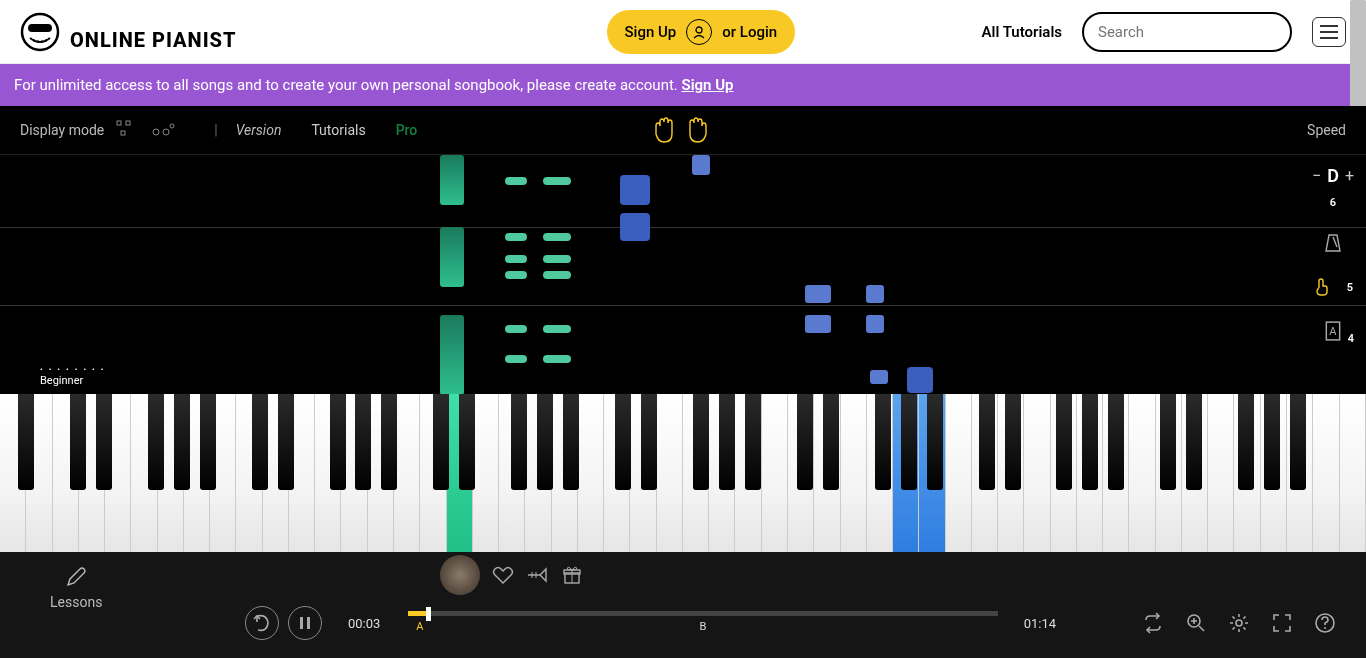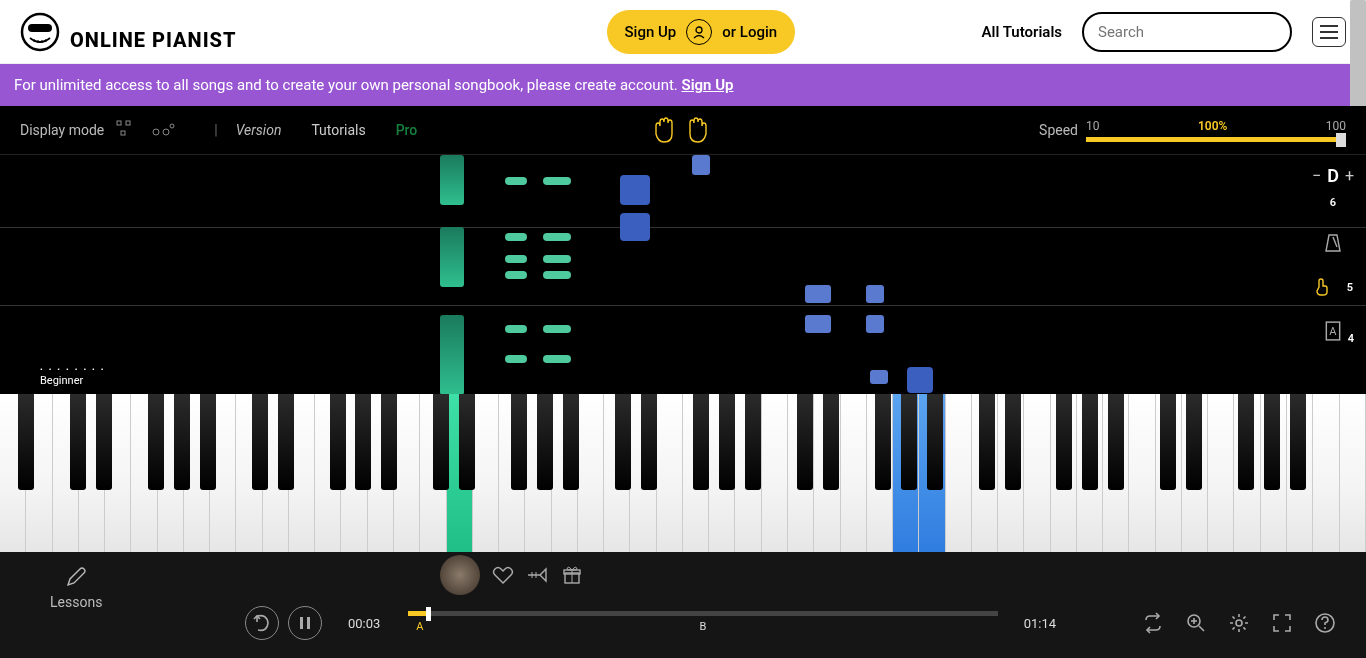--- a/index.html
+++ b/index.html
@@ -155,30 +155,20 @@
     <svg class="hand-svg" viewBox="0 0 28 28">
         <path d="M6 18 L6 10 Q6 7 8 7 Q10 7 10 10 L10 6 Q10 3 12 3 Q14 3 14 6 L14 5 Q14 2 16 2 Q18 2 18 5 L18 7 Q18 4 20 4 Q22 4 22 7 L22 18 Q22 26 14 26 Q8 26 6 18 Z" fill="none" stroke="#f8c925" stroke-width="1.4"></path>
       </svg>
     <svg class="hand-svg" viewBox="0 0 28 28">
         <path d="M22 18 L22 10 Q22 7 20 7 Q18 7 18 10 L18 6 Q18 3 16 3 Q14 3 14 6 L14 5 Q14 2 12 2 Q10 2 10 5 L10 7 Q10 4 8 4 Q6 4 6 7 L6 18 Q6 26 14 26 Q20 26 22 18 Z" fill="none" stroke="#f8c925" stroke-width="1.4"></path>
       </svg>
   </div>
 
   <div class="speed-area">
     <span class="speed-label">Speed</span>
-    <div class="speed-rail">
-      <div class="speed-ticks">
-        <span>10</span>
-        <span class="mid">100%</span>
-        <span>100</span>
-      </div>
-      <div class="speed-track">
-          <div class="speed-thumb"></div>
-        </div>
-    </div>
   </div>
 </div>
 
 <div class="note-area">
   <div class="hline" style="top:72px"></div>
   <div class="hline" style="top:150px"></div>
 
   <div class="note green-long" style="left:440px; width:24px; top:0; height:50px"></div>
   <div class="note green-long" style="left:440px; width:24px; top:72px; height:60px"></div>
   <div class="note green-long" style="left:440px; width:24px; top:160px; height:80px"></div>

